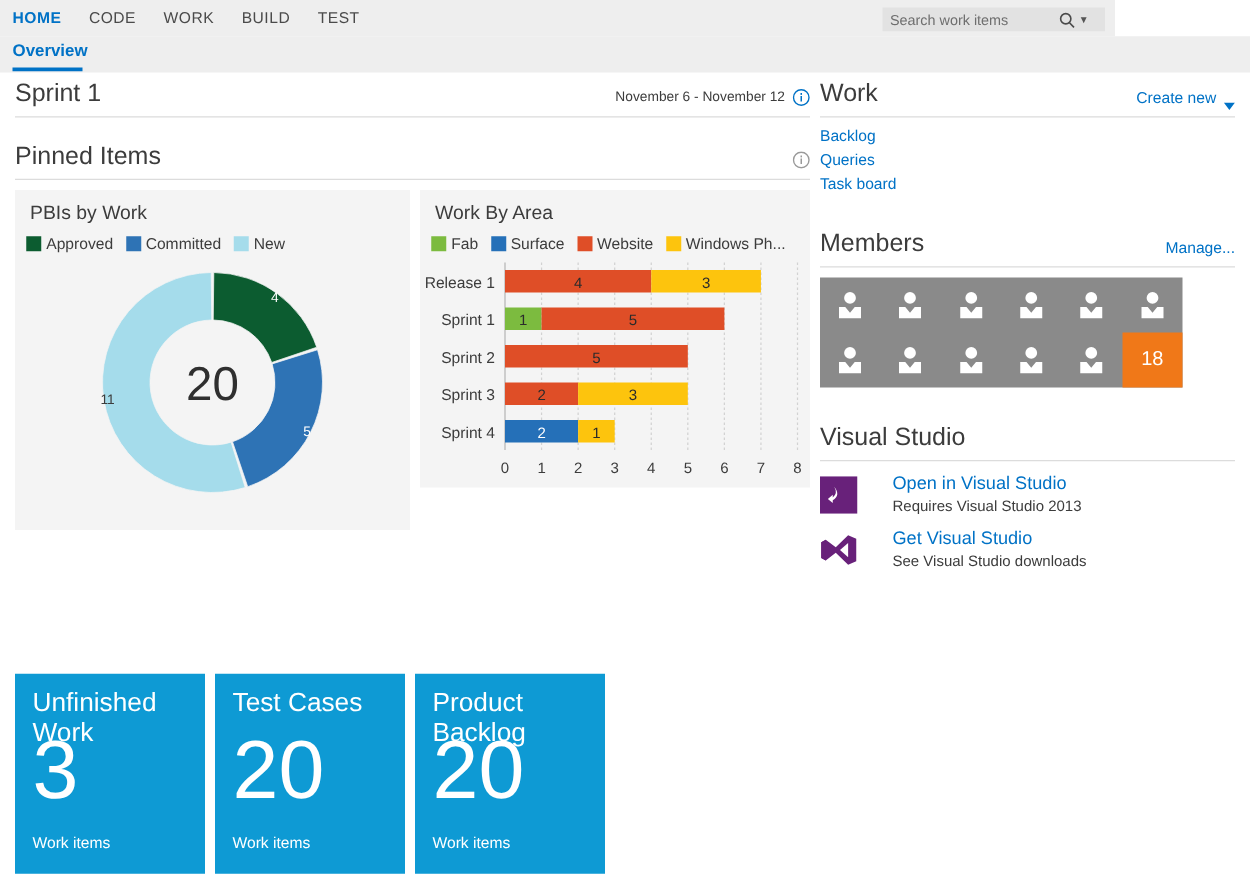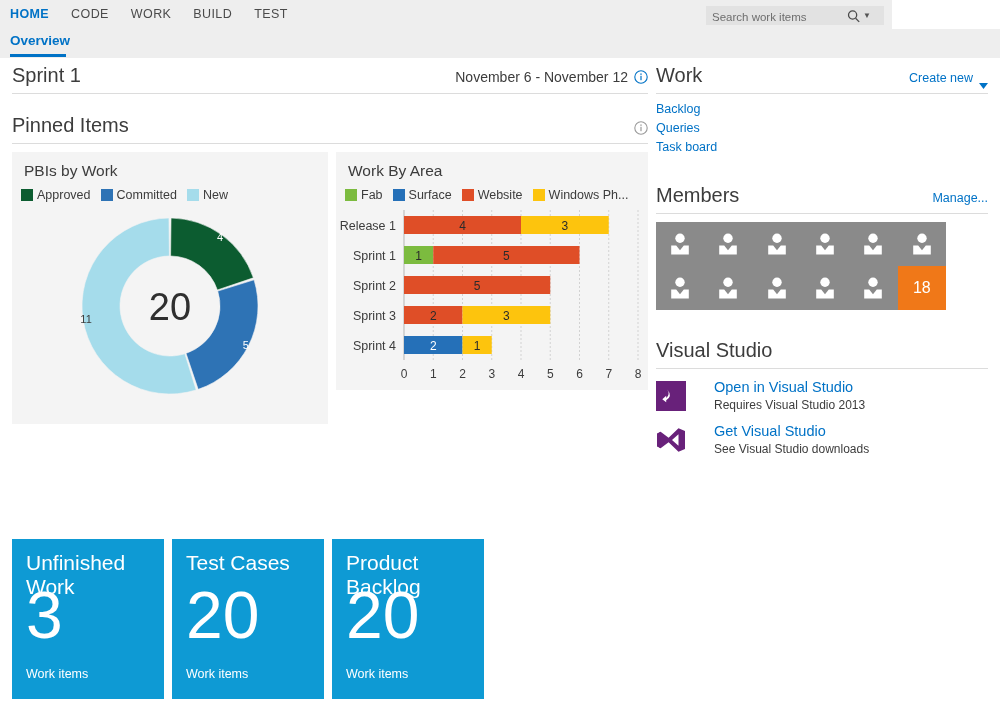--- a/index.html
+++ b/index.html
@@ -73,21 +73,21 @@
     border-bottom: 1px solid #dcdcdc;
   }
   .sec-title {
     font-size: 20px; font-weight: normal; color: #3c3c3c;
     line-height: 26px;
   }
   .sec-right {
     margin-left: auto; display: flex; align-items: center; gap: 6px;
     padding-bottom: 3px;
   }
-  .sec-right-text { font-size: 14px; color: #3c3c3c; }
+  .sec-right-text { font-size: 11px; color: #3c3c3c; }
   .link { color: #0072c6; font-size: 12.5px; cursor: pointer; }
 
   .info-icon { width: 14px; height: 14px; display: block; cursor: pointer; }
 
   
   .sprint-body {
     position: relative; height: 150px; margin-top: 2px;
   }
   .sprint-hours {
     position: absolute; left: 2px; top: 72px;

